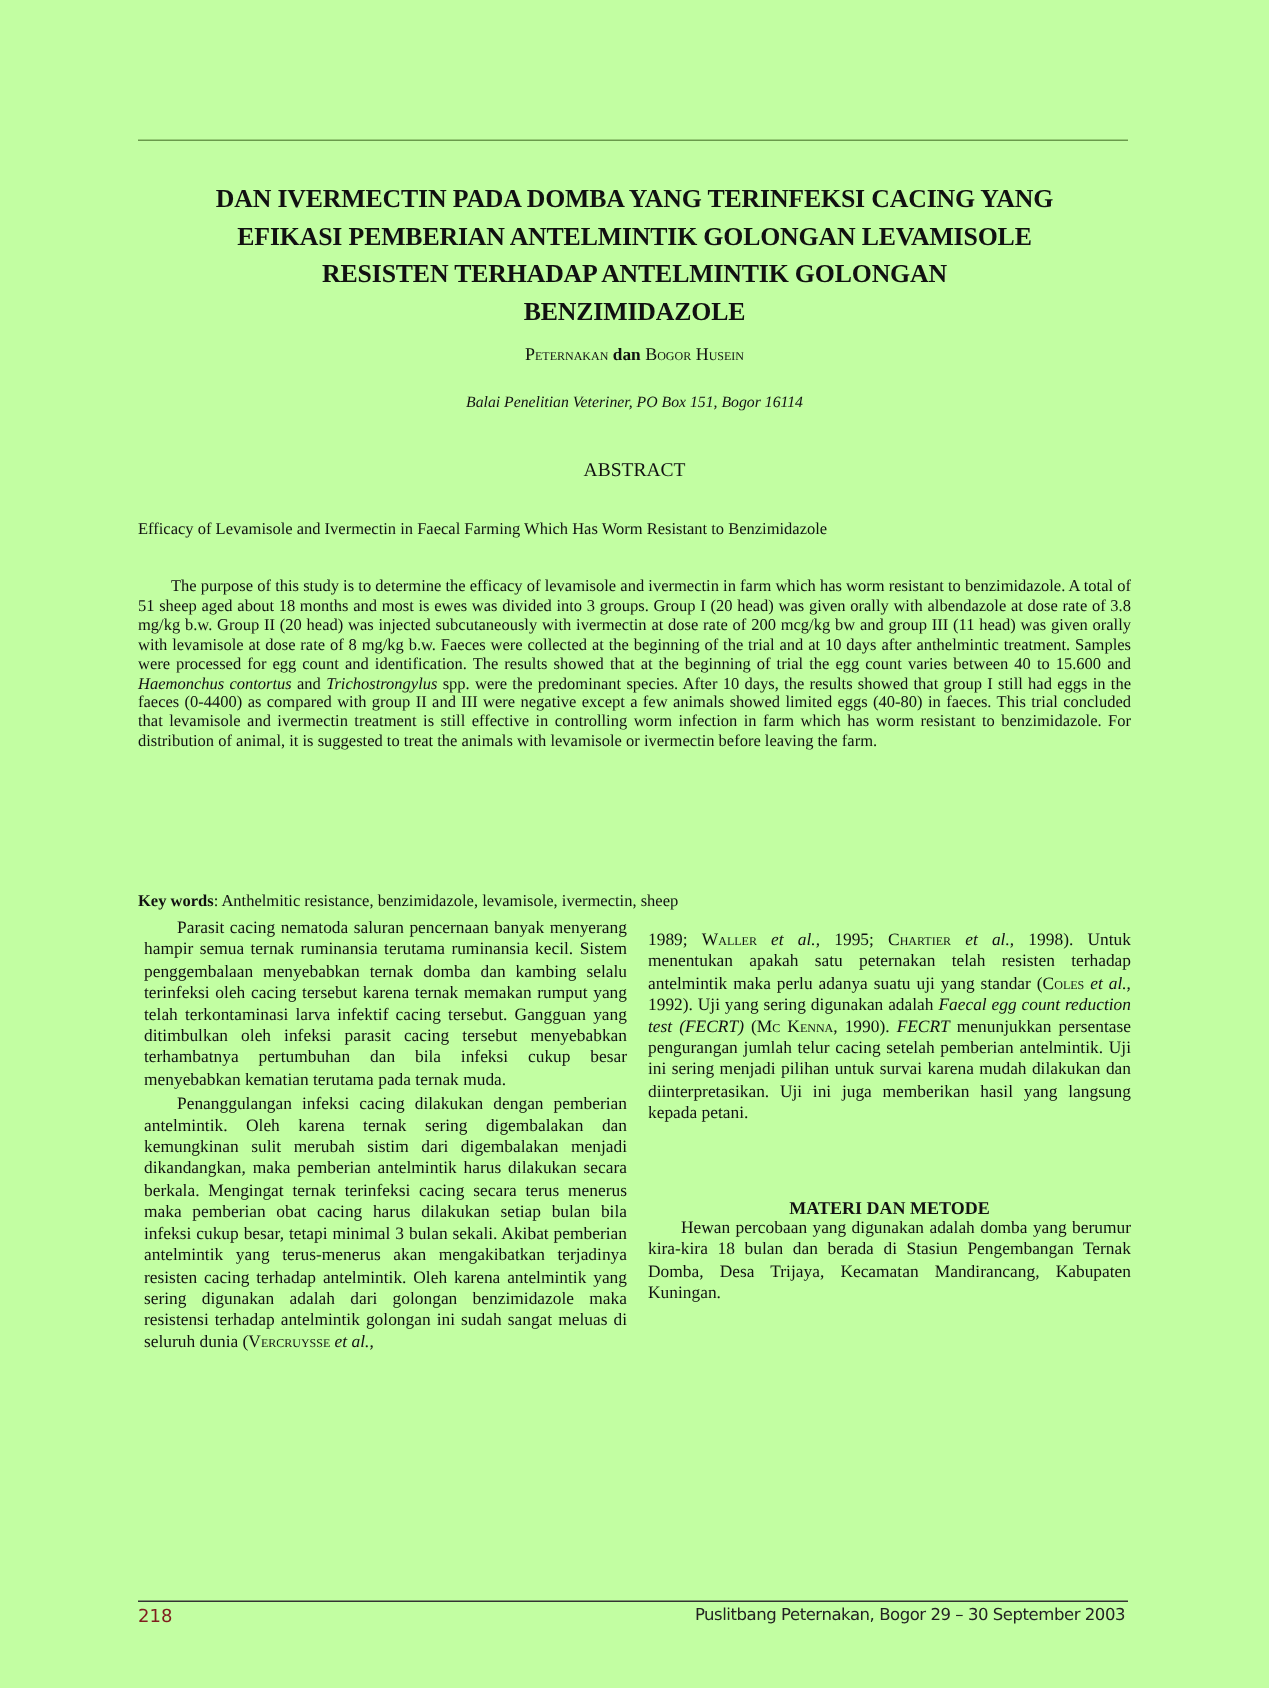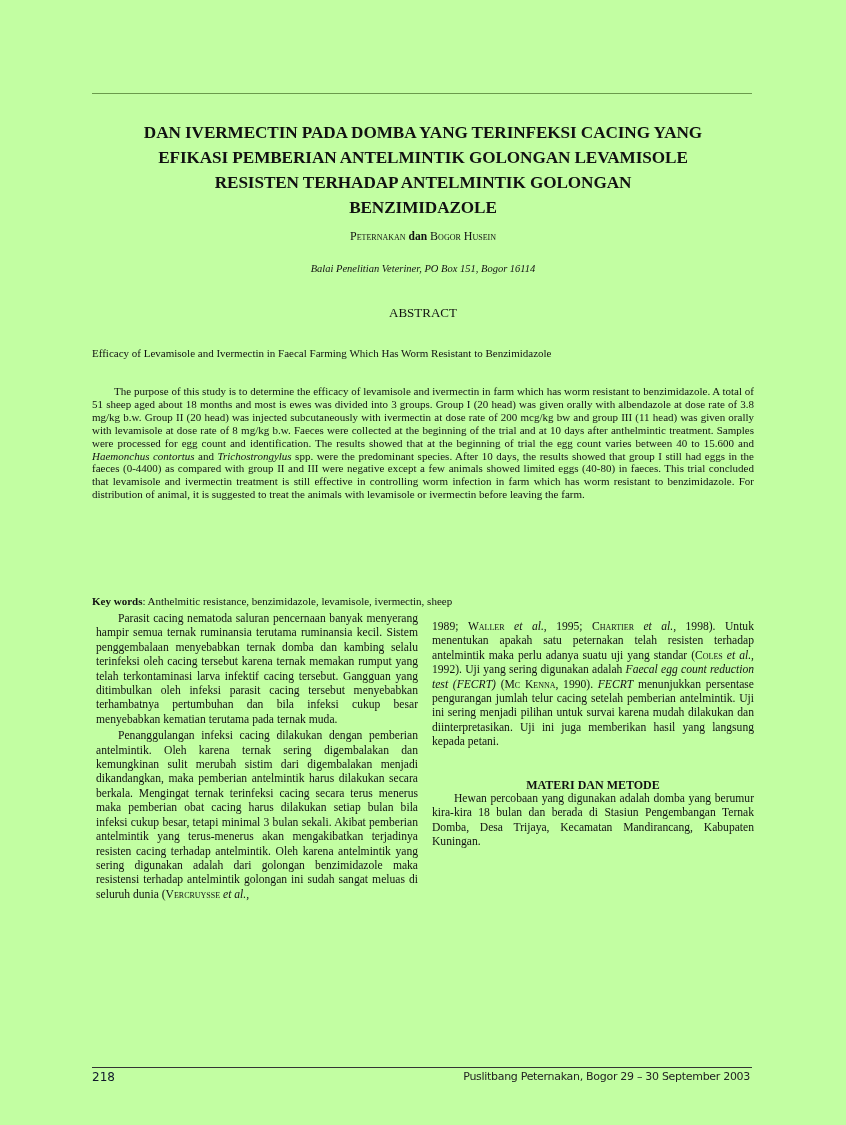--- a/index.html
+++ b/index.html
@@ -57,21 +57,21 @@
   .para.noind { text-indent: 0; }
   .sc { font-variant: small-caps; }
   .it { font-style: italic; }
   .sub-h { font-weight: bold; font-size: 12px; margin: 20px 0 22px 0; }
   .bottom-rule {
     position: absolute; left: 92px; top: 1067px; width: 660px; height: 1px;
     background: #333;
   }
   .page-num {
     position: absolute; left: 92px; top: 1070px; font-size: 12px;
-    font-family: "DejaVu Sans", sans-serif; color: #0f172a;
+    font-family: "DejaVu Sans", sans-serif; color: #7f1d1d;
   }
   .footer-text {
     position: absolute; right: 96px; top: 1070px; font-size: 11px;
     font-family: "DejaVu Sans", sans-serif; color: #222; letter-spacing: -0.3px;
   }
 </style>
 </head>
 <body>
 
 <div class="top-rule"></div>
@@ -99,19 +99,19 @@
 
 <div class="keywords"><b>Key words</b><span>: Anthelmitic resistance, benzimidazole, levamisole, ivermectin, sheep</span></div>
 
 <div class="col left">
   <p class="para">Parasit cacing nematoda saluran pencernaan banyak menyerang hampir semua ternak ruminansia terutama ruminansia kecil. Sistem penggembalaan menyebabkan ternak domba dan kambing selalu terinfeksi oleh cacing tersebut karena ternak memakan rumput yang telah terkontaminasi larva infektif cacing tersebut. Gangguan yang ditimbulkan oleh infeksi parasit cacing tersebut menyebabkan terhambatnya pertumbuhan dan bila infeksi cukup besar menyebabkan kematian terutama pada ternak muda.</p>
   <p class="para"><span>Penanggulangan infeksi cacing dilakukan dengan pemberian antelmintik. Oleh karena ternak sering digembalakan dan kemungkinan sulit merubah sistim dari digembalakan menjadi dikandangkan, maka pemberian antelmintik harus dilakukan secara berkala. Mengingat ternak terinfeksi cacing secara terus menerus maka pemberian obat cacing harus dilakukan setiap bulan bila infeksi cukup besar, tetapi minimal 3 bulan sekali. Akibat pemberian antelmintik yang terus-menerus akan mengakibatkan terjadinya resisten cacing terhadap antelmintik. Oleh karena antelmintik yang sering digunakan adalah dari golongan benzimidazole maka resistensi terhadap antelmintik golongan ini sudah sangat meluas di seluruh dunia (</span><span class="sc">Vercruysse</span><span class="it"> et al.</span><span>,</span></p>
 </div>
 
 <div class="col right">
   <p class="para noind"><span>1989; </span><span class="sc">Waller</span><span class="it"> et al.</span><span>, 1995; </span><span class="sc">Chartier</span><span class="it"> et al.</span><span>, 1998). Untuk menentukan apakah satu peternakan telah resisten terhadap antelmintik maka perlu adanya suatu uji yang standar (</span><span class="sc">Coles</span><span class="it"> et al.</span><span>, 1992). Uji yang sering digunakan adalah </span><span class="it">Faecal egg count reduction test (FECRT)</span><span> (</span><span class="sc">Mc Kenna</span><span>, 1990). </span><span class="it">FECRT</span><span> menunjukkan persentase pengurangan jumlah telur cacing setelah pemberian antelmintik. Uji ini sering menjadi pilihan untuk survai karena mudah dilakukan dan diinterpretasikan. Uji ini juga memberikan hasil yang langsung kepada petani.</span></p>
-  <div class="sec-h" style="margin-top:28px;margin-bottom:0;">MATERI DAN METODE</div>
+  <div class="sec-h" style="margin-top:48px;margin-bottom:0;">MATERI DAN METODE</div>
   <p class="para">Hewan percobaan yang digunakan adalah domba yang berumur kira-kira 18 bulan dan berada di Stasiun Pengembangan Ternak Domba, Desa Trijaya, Kecamatan Mandirancang, Kabupaten Kuningan.</p>
 </div>
 
 <div class="bottom-rule"></div>
 <div class="page-num">218</div>
 <div class="footer-text">Puslitbang Peternakan, Bogor 29 – 30 September 2003</div>
 
 </body></html>

